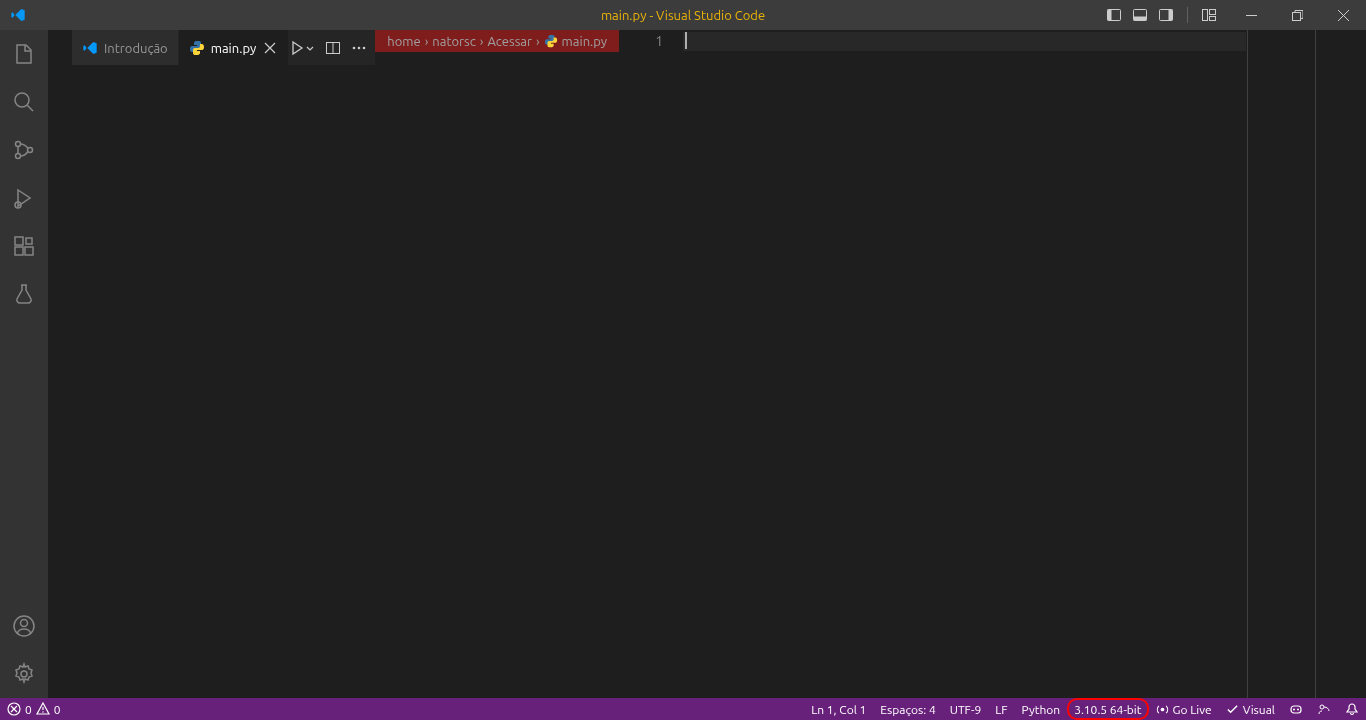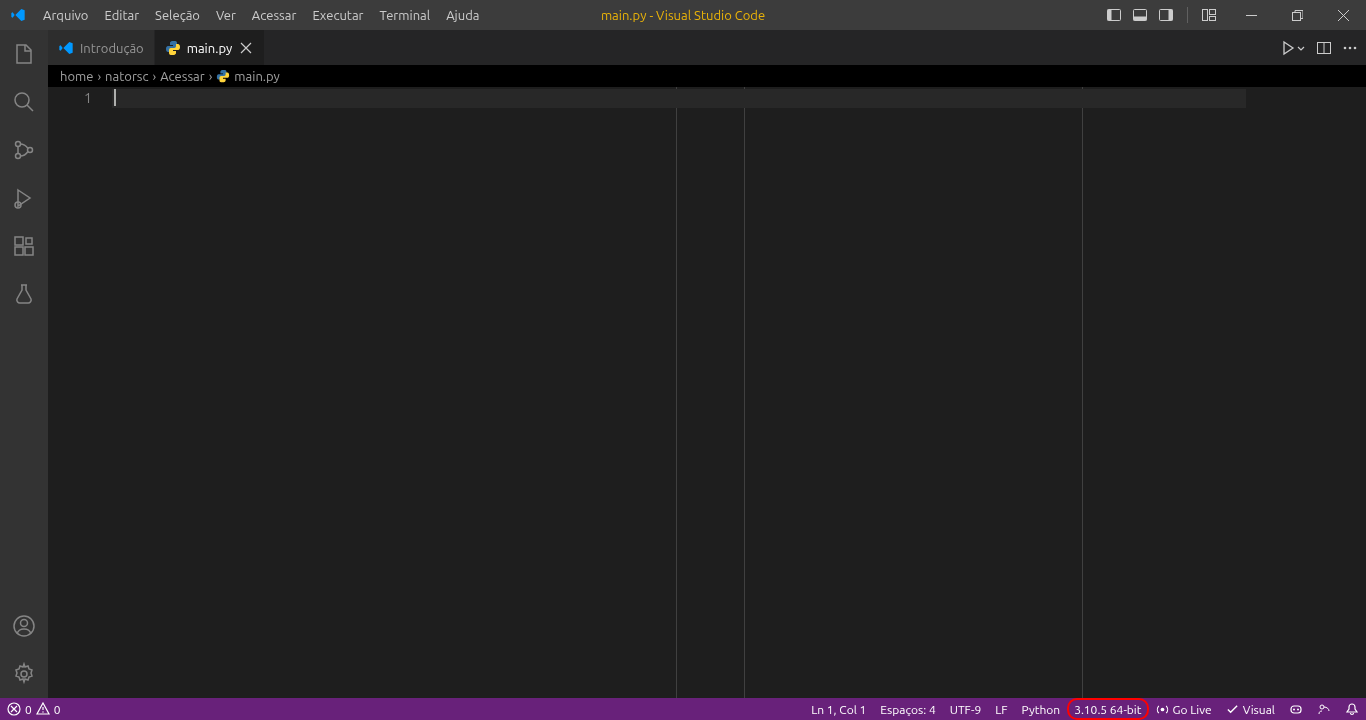--- a/index.html
+++ b/index.html
@@ -17,31 +17,31 @@
 .titlebar .win-btn { width: 46px; height: 30px; display: flex; justify-content: center; align-items: center; color: #cccccc; cursor: pointer; }
 .sep { width: 1px; height: 16px; background: #606060; margin: 0 6px; }
 
 
 .main { flex: 1; display: flex; min-height: 0; }
 .activitybar { width: 48px; background: #333333; display: flex; flex-direction: column; justify-content: space-between; }
 .activitybar .top, .activitybar .bottom { display: flex; flex-direction: column; }
 .activitybar .ab-item { width: 48px; height: 48px; display: flex; justify-content: center; align-items: center; color: #858585; cursor: pointer; position: relative; }
 
 
-.editor-area { flex: 1; display: flex; flex-direction: column; background: #1e1e1e; min-width: 0; }
+.editor-area { flex: 1; display: flex; flex-direction: row; background: #1e1e1e; min-width: 0; padding-left: 24px; }
 .tabsbar { height: 35px; background: #252526; display: flex; align-items: stretch; }
 .tab { display: flex; align-items: center; padding: 0 10px; background: #2d2d2d; color: #969696; border-right: 1px solid #252526; cursor: pointer; gap: 6px; }
 .tab.active { background: #1e1e1e; color: #ffffff; }
 .tab .tab-icon { width: 16px; height: 16px; display: flex; align-items: center; justify-content: center; }
 .tab .close { width: 16px; height: 16px; display: flex; align-items: center; justify-content: center; color: #cccccc; border-radius: 3px; }
 .tabs-right { margin-left: auto; display: flex; align-items: center; padding-right: 8px; gap: 10px; color: #cccccc; }
 .tabs-right .ta { cursor: pointer; display: flex; align-items: center; }
 
 
-.breadcrumbs { height: 22px; background: #000000; display: flex; align-items: center; padding: 0 12px; color: #a0a0a0; font-size: 13px; gap: 2px; }
+.breadcrumbs { height: 22px; background: #7f1d1d; display: flex; align-items: center; padding: 0 12px; color: #a0a0a0; font-size: 13px; gap: 2px; }
 .breadcrumbs .crumb { display: flex; align-items: center; gap: 4px; cursor: pointer; }
 .breadcrumbs .chev { color: #a0a0a0; padding: 0 2px; }
 
 
 .editor-body { flex: 1; display: flex; position: relative; }
 .gutter { width: 64px; background: #1e1e1e; color: #858585; text-align: right; padding-right: 20px; padding-top: 2px; font-family: Consolas, "Courier New", monospace; font-size: 14px; line-height: 19px; }
 .code { flex: 1; position: relative; font-family: Consolas, "Courier New", monospace; font-size: 14px; line-height: 19px; padding-top: 2px; }
 .code .line { height: 19px; position: relative; background: #282828; }
 .code .ruler { position: absolute; top: 0; bottom: 0; width: 1px; background: #404040; }
 .cursor { display: inline-block; width: 2px; height: 17px; background: #aeafad; vertical-align: text-bottom; margin-left: 2px; }
@@ -57,30 +57,20 @@
 svg { display: block; }
 </style>
 </head>
 <body>
 
 <div class="titlebar">
   <div class="logo">
     <svg width="16" height="16" viewBox="0 0 24 24">
         <path fill="#0098ff" d="M17 3l5 2v14l-5 2-9-9 9-9zM4 8l3 4-3 4-2-1V9l2-1z"></path>
       </svg>
-  </div>
-  <div class="menu">
-    <div class="menu-item">Arquivo</div>
-    <div class="menu-item">Editar</div>
-    <div class="menu-item">Seleção</div>
-    <div class="menu-item">Ver</div>
-    <div class="menu-item">Acessar</div>
-    <div class="menu-item">Executar</div>
-    <div class="menu-item">Terminal</div>
-    <div class="menu-item">Ajuda</div>
   </div>
   <div class="title">main.py - Visual Studio Code</div>
   <div class="win-controls">
     <div class="layout-group">
       <div class="layout-btn">
           <svg width="16" height="16" viewBox="0 0 16 16">
             <rect x="1.5" y="2.5" width="13" height="11" rx="1" fill="none" stroke="#cccccc"></rect>
             <rect x="1.5" y="2.5" width="4" height="11" fill="#cccccc"></rect>
           </svg>
         </div>

